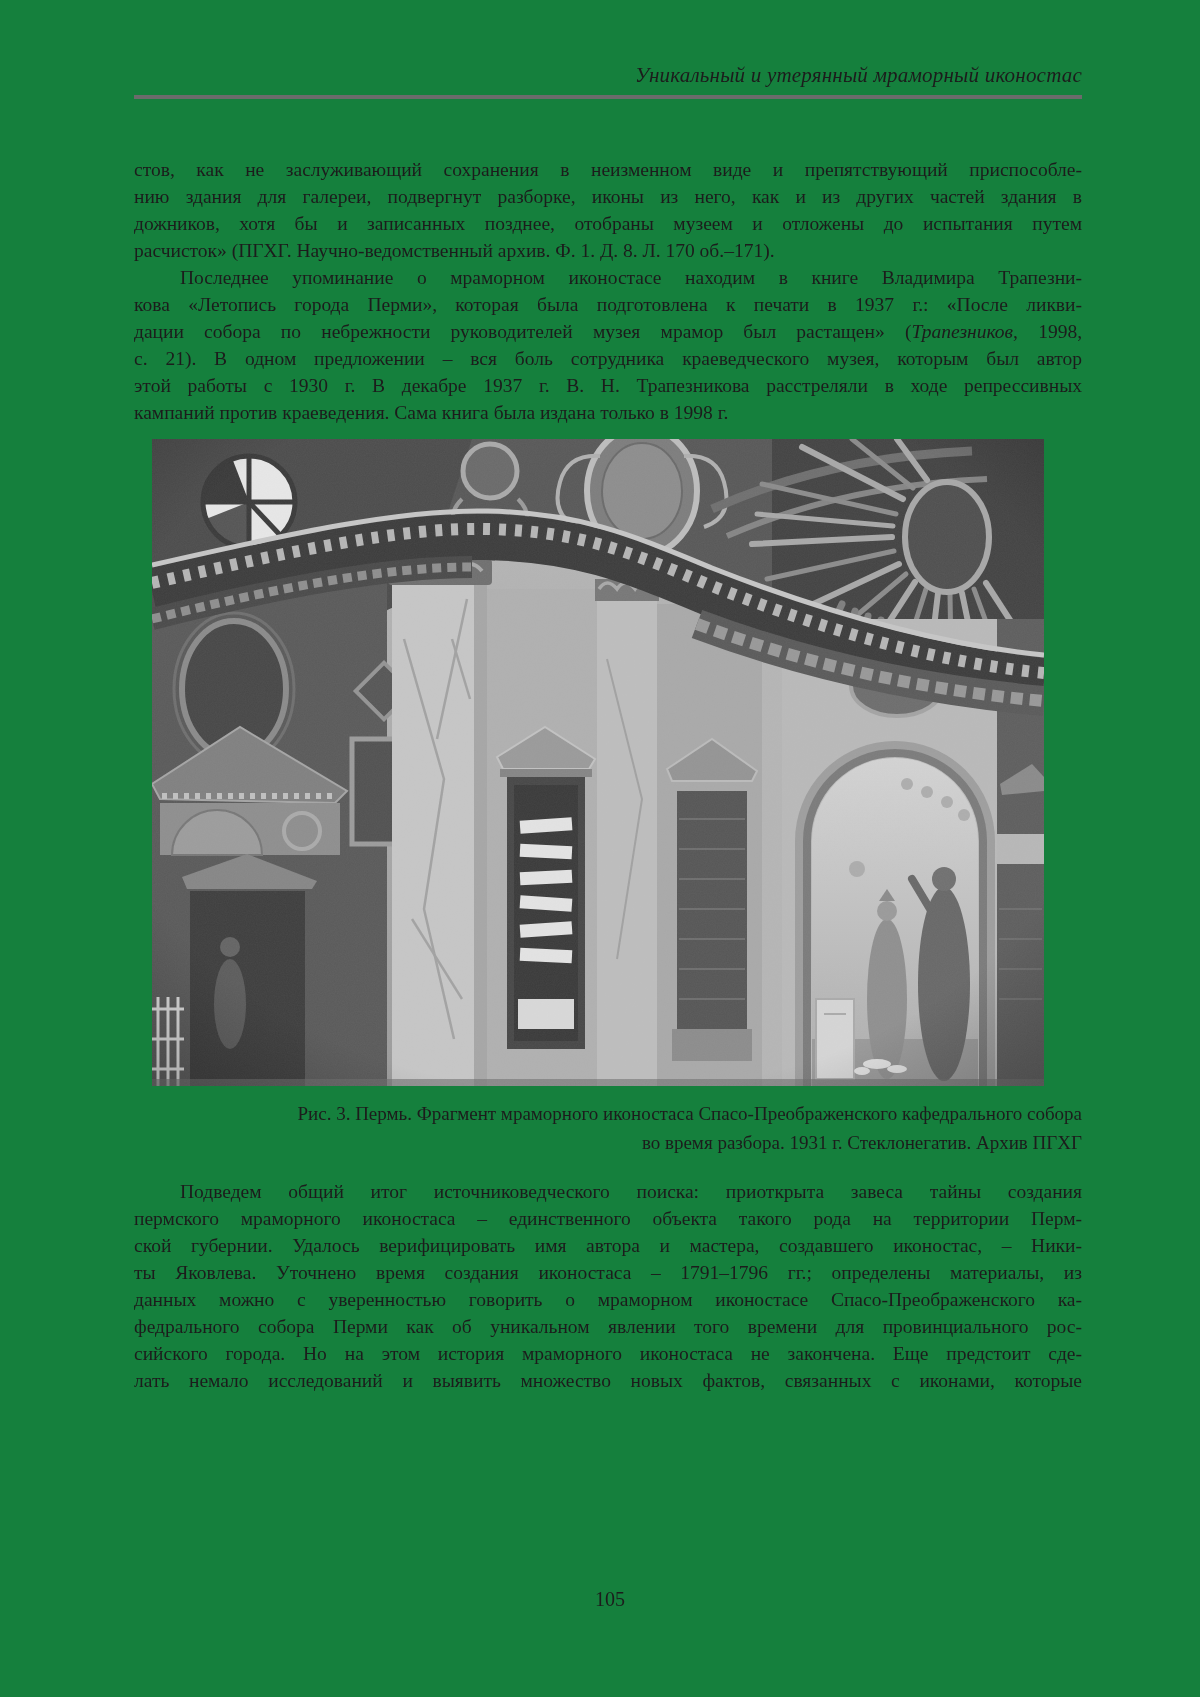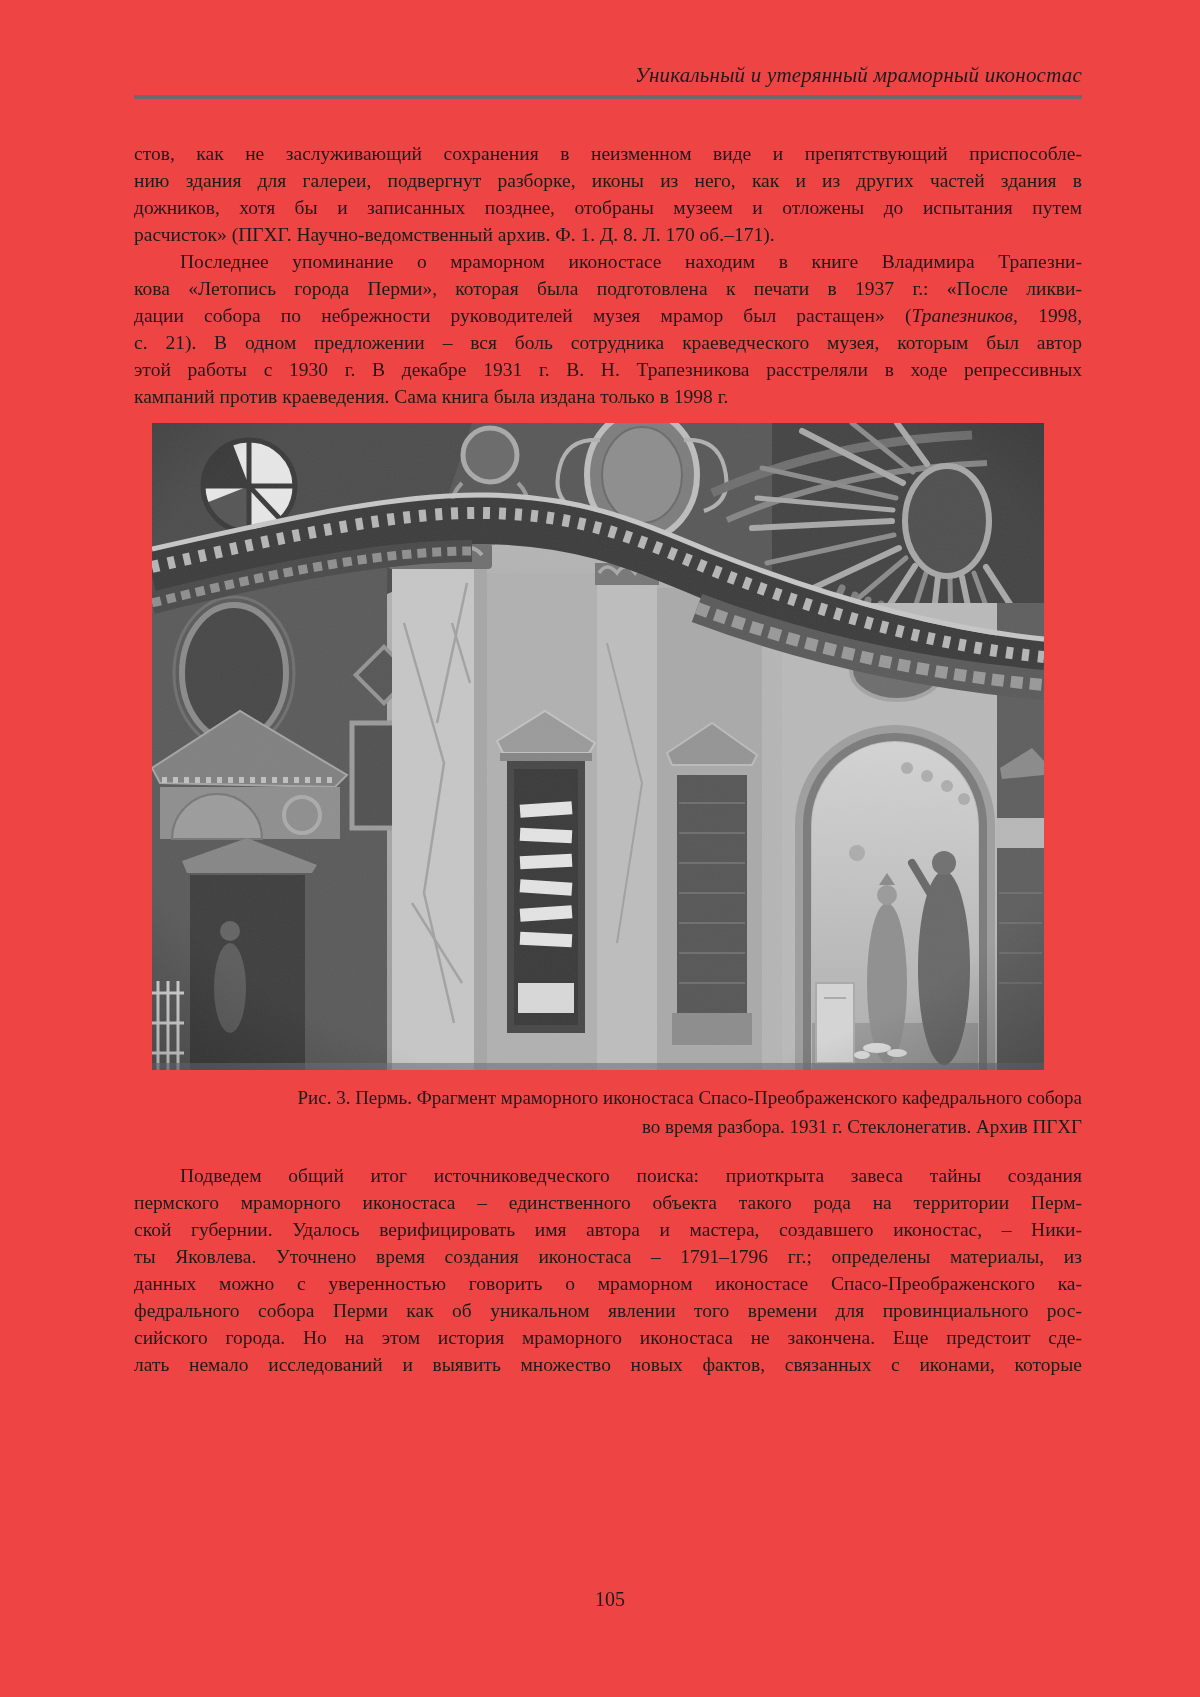--- a/index.html
+++ b/index.html
@@ -1,20 +1,20 @@
 <!DOCTYPE html>
 <html style="--rule-color: #6b6b6b; --text-color: #1c1c1c;"><head>
 <meta charset="utf-8">
 <style>
   html,body{margin:0;padding:0;background:#ffffff;}
   .page{
     position:relative;
     width:1200px;
     height:1697px;
-    background:#ef4444;
+    background:#15803d;
     font-family:"Liberation Serif","DejaVu Serif",serif;
     color:var(--text-color,#1c1c1c);
     overflow:hidden;
   }
   .content{
     position:absolute;
     left:134px;
     top:0;
     width:948px;
   }
@@ -24,21 +24,21 @@
     font-style:italic;
     font-size:21px;
     line-height:26px;
     letter-spacing:.2px;
   }
   .header-rule{
     margin-top:7px;
     height:4px;
     background:var(--rule-color,#6b6b6b);
   }
-  .paras{margin-top:41px;}
+  .paras{margin-top:57px;}
   .paras.after{margin-top:21px;}
   .para{margin:0;}
   .line{
     font-size:19.5px;
     line-height:27px;
     text-align:justify;
     text-align-last:justify;
     white-space:normal;
   }
   .line.last{text-align-last:left;}
@@ -84,21 +84,21 @@
           <div class="line"><span>стов, как не заслуживающий сохранения в неизменном виде и препятствующий приспособле-</span></div>
           <div class="line"><span>нию здания для галереи, подвергнут разборке, иконы из него, как и из других частей здания в</span></div>
           <div class="line"><span>дожников, хотя бы и записанных позднее, отобраны музеем и отложены до испытания путем</span></div>
           <div class="line last"><span>расчисток» (ПГХГ. Научно-ведомственный архив. Ф. 1. Д. 8. Л. 170 об.–171).</span></div>
         </div>
         <div class="para">
           <div class="line indent"><span>Последнее упоминание о мраморном иконостасе находим в книге Владимира Трапезни-</span></div>
           <div class="line"><span>кова «Летопись города Перми», которая была подготовлена к печати в 1937 г.: «После ликви-</span></div>
           <div class="line"><span>дации собора по небрежности руководителей музея мрамор был растащен» (</span><span class="it">Трапезников</span><span>, 1998,</span></div>
           <div class="line"><span>с. 21). В одном предложении – вся боль сотрудника краеведческого музея, которым был автор</span></div>
-          <div class="line"><span>этой работы с 1930 г. В декабре 1931 г. В. Н. Трапезникова расстреляли в ходе репрессивных</span></div>
+          <div class="line"><span>этой работы с 1930 г. В декабре 1937 г. В. Н. Трапезникова расстреляли в ходе репрессивных</span></div>
           <div class="line last"><span>кампаний против краеведения. Сама книга была издана только в 1998 г.</span></div>
         </div>
       </div>
 
     <figure>
       <div class="photo-wrap">
         
         <svg viewBox="0 0 892 647" width="892" height="647" preserveAspectRatio="none" role="img">
           <defs>
             <linearGradient id="bgGrad" x1="0" y1="0" x2="0" y2="1">

